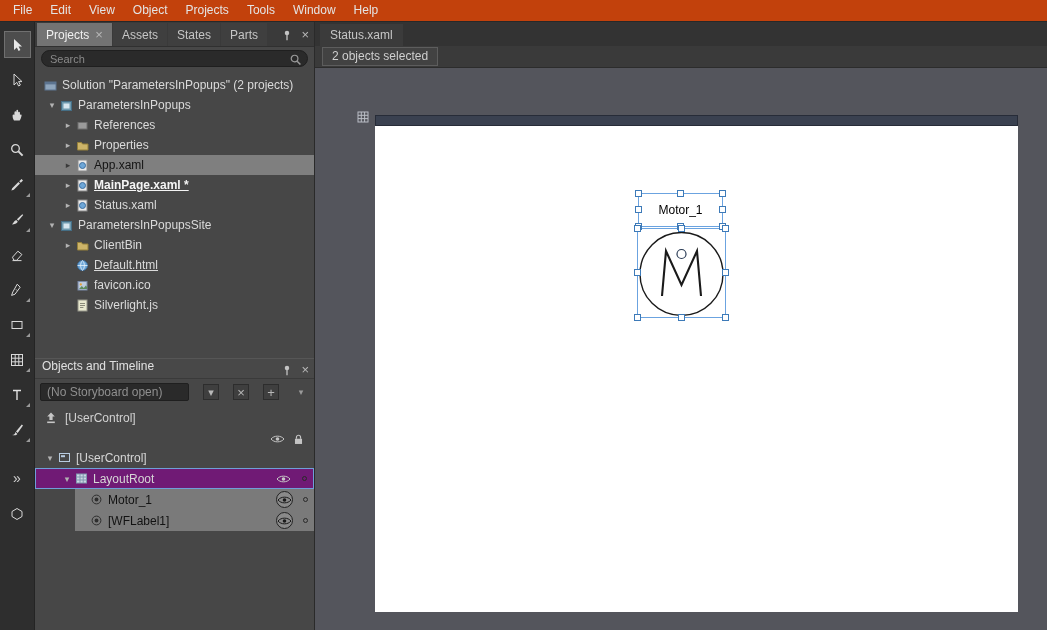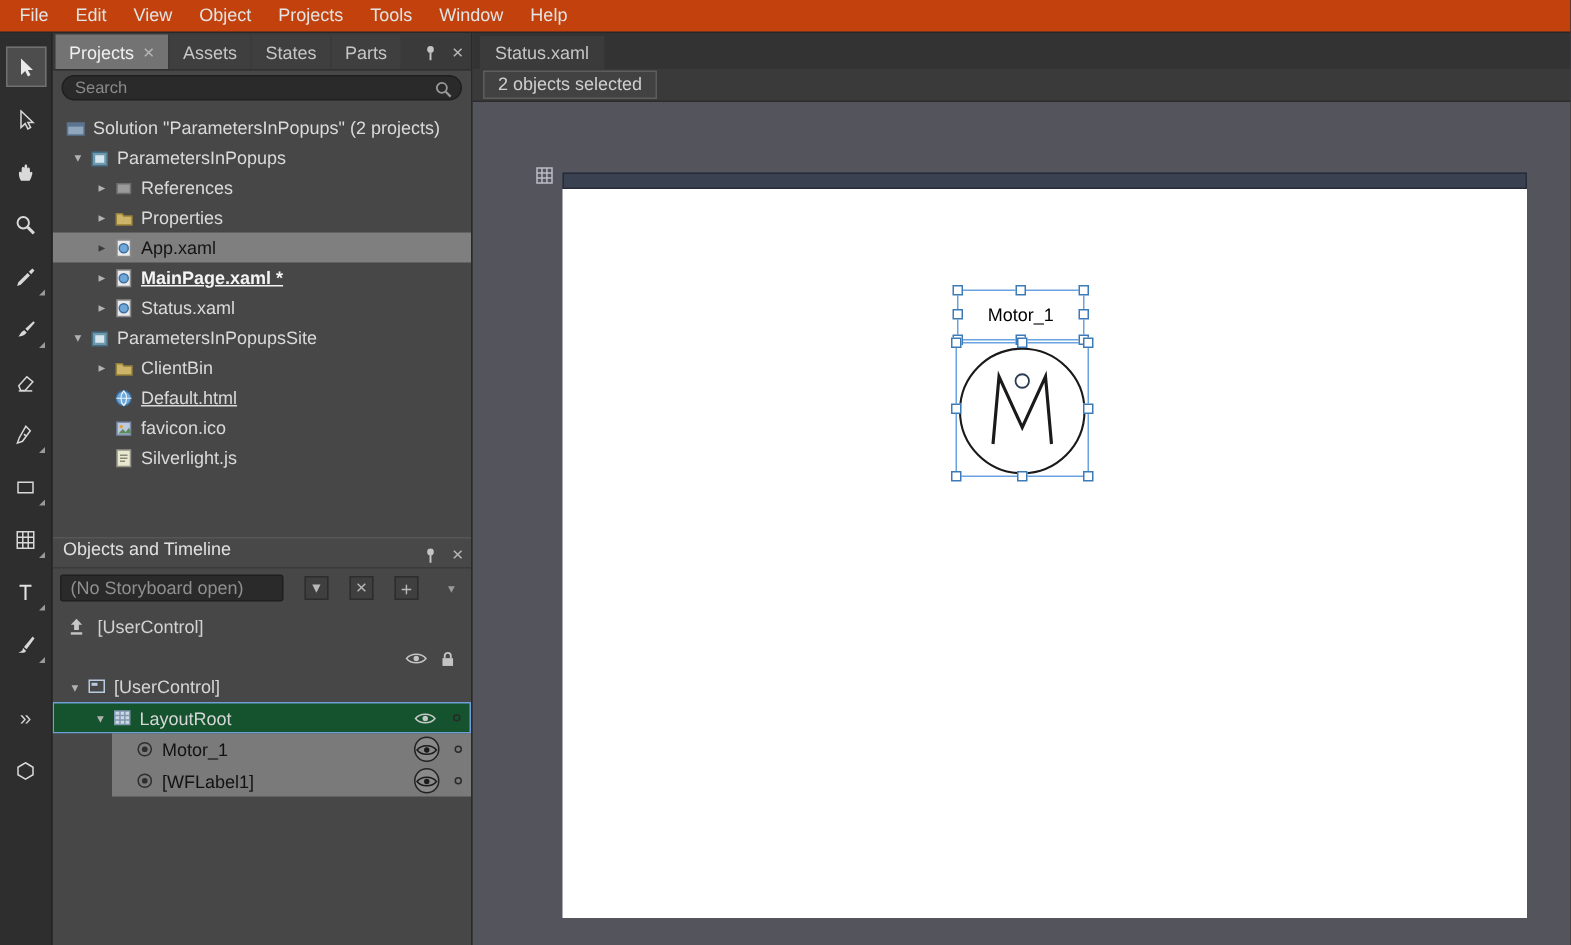--- a/index.html
+++ b/index.html
@@ -68,21 +68,21 @@
   .chev::before{content:"\25BE"}
   .plus::before{content:"+";font-size:13px}
   .caret{background:none;border:none}
   .caret::before{content:"\25BE";font-size:9px;color:#9a9a9a}
   .scoperow{height:26px;flex:none;display:flex;align-items:center;padding-left:9px;gap:7px;color:#d2d2d2}
   .colhead{height:16px;flex:none;display:flex;align-items:center;justify-content:flex-end;
     gap:7px;padding-right:9px;color:#c4c4c4}
   .otree{flex:none}
   .orow{height:21px;display:flex;align-items:center;color:#d6d6d6;position:relative;white-space:nowrap}
   .orow .exp{width:14px;text-align:center;flex:none;font-size:9px;color:#b2b2b2}
-  .orow.border-sel{border:1px solid #6f9fd8;background:#14532d}
+  .orow.border-sel{border:1px solid #6f9fd8;background:#701a75}
   .orow.hl{background:linear-gradient(90deg,#474747 40px,#7a7a7a 40px);color:#121212}
   .orow .spacer{flex:1}
   .eyecell{width:24px;display:flex;justify-content:center;color:#c8c8c8}
   .hl .eyecell{color:#1b1b1b}
   .eyewrap{width:17px;height:17px;border-radius:50%;display:flex;align-items:center;justify-content:center}
   .eyewrap.ring{border:1px solid #222;background:#8a8a8a;color:#1b1b1b}
   .dotcell{width:18px;display:flex;justify-content:center;align-items:center}
   .odot{width:5px;height:5px;border:1px solid #2a2a2a;border-radius:50%}
   .op1{padding-left:8px}.op2{padding-left:24px}.op3{padding-left:40px}
 

